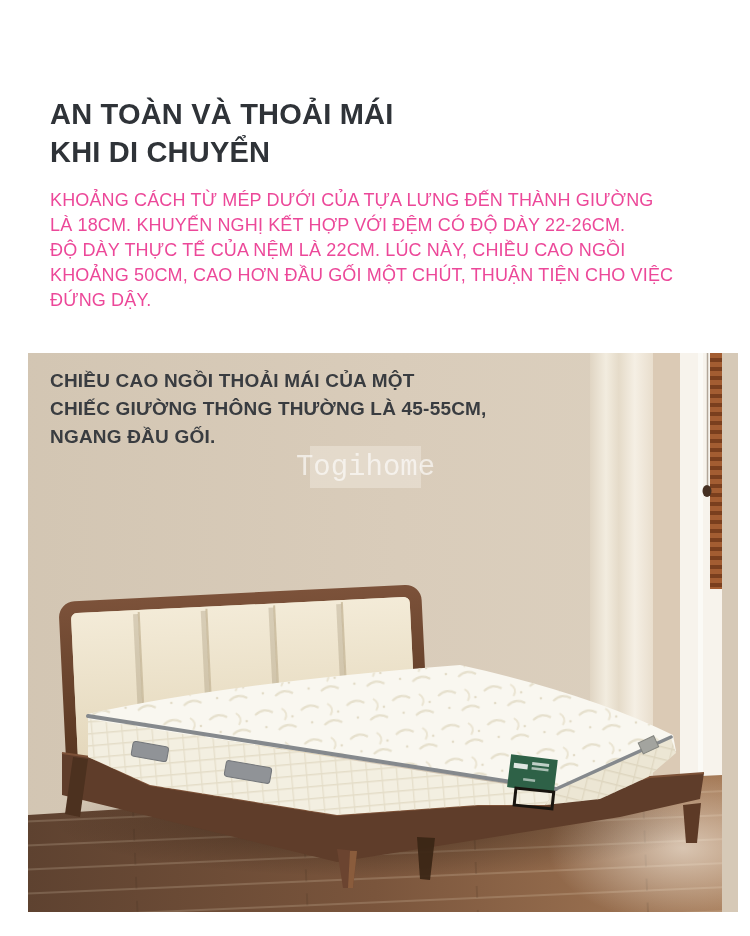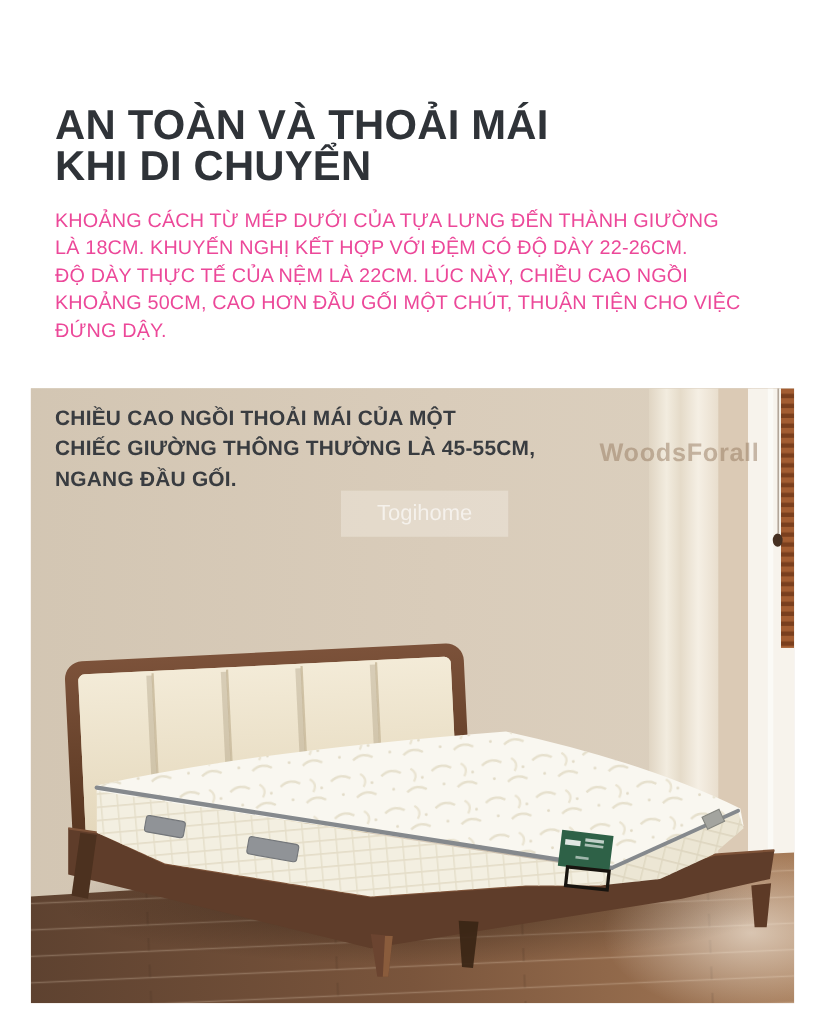--- a/index.html
+++ b/index.html
@@ -1,32 +1,32 @@
 <!DOCTYPE html>
 <html><head>
 <meta charset="utf-8">
 <style>
   html,body{margin:0;padding:0;background:#ffffff;}
   .page{position:relative;width:750px;height:936px;background:#ffffff;overflow:hidden;
         font-family:"Liberation Sans",sans-serif;}
   .intro{position:absolute;left:50px;top:95px;width:680px;}
-  .intro h1{margin:0;font-size:38px;line-height:38px;font-weight:800;color:#2f3338;
+  .intro h1{margin:0;font-size:29px;line-height:38px;font-weight:800;color:#2f3338;
             letter-spacing:.2px;white-space:pre-line;}
   .intro p{margin:17px 0 0 0;font-size:18px;line-height:25px;font-weight:400;color:#ec4899;
            letter-spacing:.15px;white-space:pre-line;}
   .photo{position:absolute;left:28px;top:353px;width:694px;height:559px;margin:0;overflow:hidden;
-         background:#d6c9b7;}
+         background:#d6c9b7;padding-left:16px;}
   .photo svg{position:absolute;left:0;top:0;width:694px;height:559px;display:block;}
   .overlay-caption{position:absolute;left:22px;top:14px;font-size:19px;line-height:28px;
                    font-weight:700;color:#393c40;letter-spacing:.2px;white-space:pre-line;}
   .wm-right{position:absolute;left:517px;top:45px;font-size:23px;font-weight:600;
             color:rgba(150,122,96,.5);letter-spacing:.6px;}
-  .wm-center{position:absolute;left:282px;top:93px;width:152px;height:42px;
+  .wm-center{position:absolute;left:282px;top:93px;width:111px;height:42px;
              background:rgba(248,243,233,.38);display:flex;align-items:center;justify-content:center;
-             font-family:Liberation Sans, sans-serif;font-size:20px;color:rgba(255,255,255,.62);}
+             font-family:Liberation Mono, monospace;font-size:29px;color:rgba(255,255,255,.62);}
 </style>
 </head>
 <body>
 
 <div class="page">
 
   <section class="intro">
     <h1>AN TOÀN VÀ THOẢI MÁI
 KHI DI CHUYỂN</h1>
     <p>KHOẢNG CÁCH TỪ MÉP DƯỚI CỦA TỰA LƯNG ĐẾN THÀNH GIƯỜNG
@@ -161,17 +161,16 @@
         <rect x="503" y="409" width="17" height="3" fill="#ffffff" opacity=".7"></rect>
         <rect x="503" y="414" width="17" height="2.5" fill="#ffffff" opacity=".6"></rect>
         <rect x="496" y="426" width="12" height="2.5" fill="#ffffff" opacity=".55"></rect>
       </g>
       <rect x="487" y="437" width="38" height="17" fill="none" stroke="#18140f" stroke-width="3" transform="rotate(6 506 445)"></rect>
     </svg>
 
     <div class="overlay-caption">CHIỀU CAO NGỒI THOẢI MÁI CỦA MỘT
 CHIẾC GIƯỜNG THÔNG THƯỜNG LÀ 45-55CM,
 NGANG ĐẦU GỐI.</div>
-    <div class="wm-right">WoodsForall</div>
     <div class="wm-center">Togihome</div>
   </figure>
 
 </div>
 
 </body></html>

